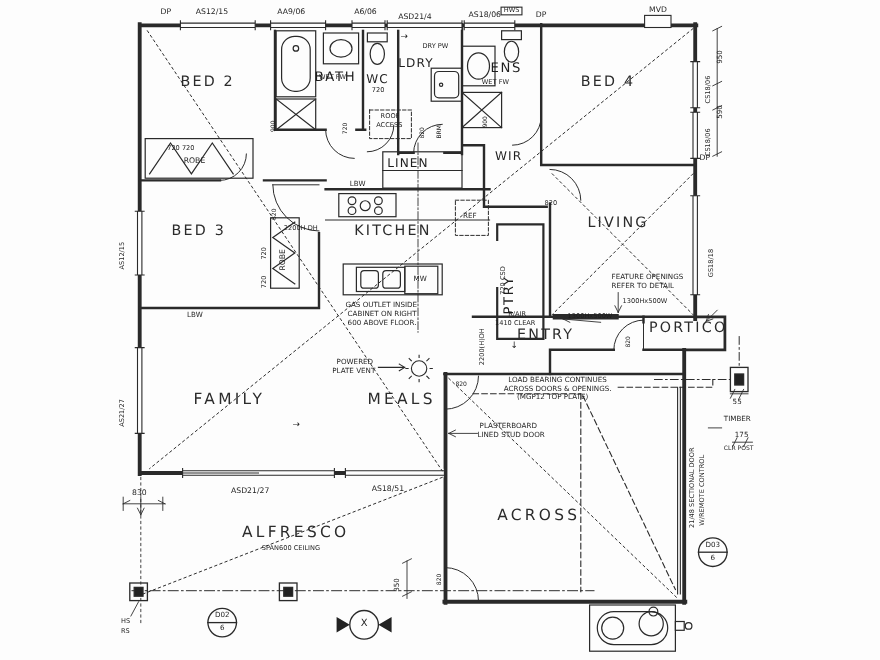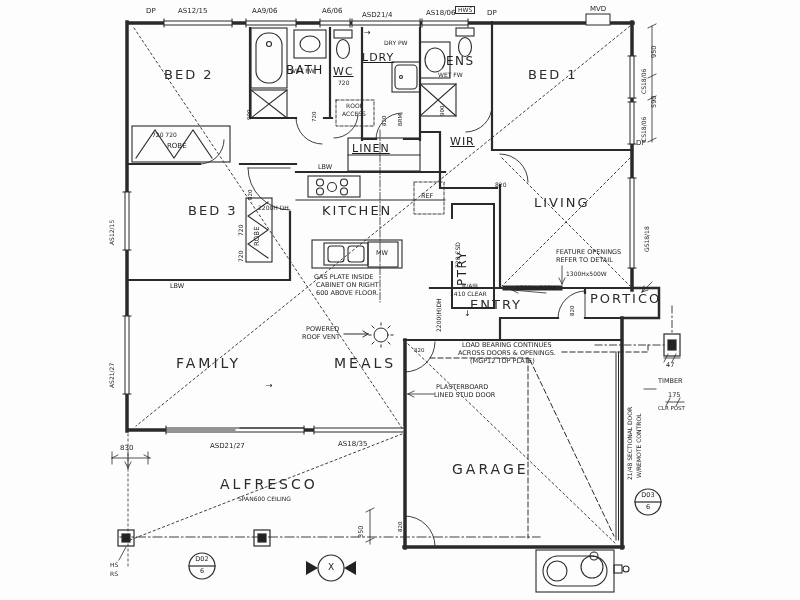--- a/index.html
+++ b/index.html
@@ -3,21 +3,21 @@
 <meta charset="utf-8">
 <style>
   html,body{margin:0;padding:0;background:#e9e9e9;}
   #plan{position:relative;width:800px;height:600px;background:#fdfdfd;overflow:hidden;
         font-family:"DejaVu Sans","Liberation Sans",sans-serif;color:#1d1d1d;}
   #plan svg{position:absolute;left:0;top:0;}
   .l{position:absolute;white-space:nowrap;color:#1e1e1e;line-height:1;}
   .room{font-size:13px;letter-spacing:2px;color:#2b2b2b;}
   .room-lg{font-size:14px;letter-spacing:3px;color:#2b2b2b;}
   .s5{font-size:5.5px;} .s6{font-size:6px;} .s65{font-size:6.5px;} .s7{font-size:7px;}
-  .s8{font-size:8px;} .s9{font-size:9px;} .s11{font-size:11px;letter-spacing:1px;text-decoration:underline;} .s12{font-size:12px;letter-spacing:1.5px;}
+  .s8{font-size:8px;} .s9{font-size:9px;} .s11{font-size:11px;letter-spacing:1px;} .s12{font-size:12px;letter-spacing:1.5px;}
   .rot{transform:rotate(-90deg);transform-origin:0 0;}
   .boxed{border:1px solid #2b2b2b;padding:0 2px;background:#fff;}
   .ctr{text-align:center;}
 </style>
 </head>
 <body>
 
 <div id="plan">
 
   <svg width="800" height="600" viewBox="0 0 800 600">
@@ -224,74 +224,74 @@
   <div class="l s6 rot" style="left:641px;top:94px">CS18/06</div>
   <div class="l s65 rot" style="left:651px;top:108px">590</div>
   <div class="l s6 rot" style="left:641px;top:142px">CS18/06</div>
   <div class="l s6 rot" style="left:644px;top:252px">GS18/18</div>
   <div class="l s7" style="left:636px;top:140px">DP</div>
 
   <div class="l s6 rot" style="left:109px;top:245px">AS12/15</div>
   <div class="l s6 rot" style="left:109px;top:388px">AS21/27</div>
 
   <div class="l s7" style="left:210px;top:443px">ASD21/27</div>
-  <div class="l s7" style="left:338px;top:441px">AS18/35</div>
+  <div class="l s7" style="left:338px;top:441px">AS18/51</div>
 
   <div class="l room" style="left:164px;top:68px">BED 2</div>
   <div class="l s12" style="left:286px;top:64px">BATH</div>
   <div class="l s6" style="left:290px;top:68px">WET FW</div>
   <div class="l s11" style="left:333px;top:66px">WC</div>
   <div class="l s6" style="left:338px;top:80px">720</div>
   <div class="l s11" style="left:362px;top:52px">LDRY</div>
   <div class="l s6" style="left:384px;top:40px">DRY PW</div>
   <div class="l s12" style="left:446px;top:55px">ENS</div>
   <div class="l s6" style="left:438px;top:72px">WET FW</div>
-  <div class="l room" style="left:528px;top:68px">BED 1</div>
+  <div class="l room" style="left:528px;top:68px">BED 4</div>
   <div class="l s11" style="left:450px;top:136px">WIR</div>
   <div class="l s11" style="left:352px;top:143px">LINEN</div>
-  <div class="l room" style="left:188px;top:204px">BED 3</div>
+  <div class="l room" style="left:156px;top:204px">BED 3</div>
   <div class="l room" style="left:322px;top:204px">KITCHEN</div>
   <div class="l s12 rot" style="left:456px;top:286px">PTRY</div>
   <div class="l room" style="left:534px;top:196px">LIVING</div>
   <div class="l room" style="left:470px;top:298px">ENTRY</div>
   <div class="l room" style="left:590px;top:292px">PORTICO</div>
   <div class="l room-lg" style="left:176px;top:356px">FAMILY</div>
   <div class="l room-lg" style="left:334px;top:356px">MEALS</div>
   <div class="l room-lg" style="left:220px;top:477px">ALFRESCO</div>
   <div class="l s6" style="left:238px;top:496px">SPAN600 CEILING</div>
-  <div class="l room-lg" style="left:452px;top:462px">GARAGE</div>
+  <div class="l room-lg" style="left:452px;top:462px">ACROSS</div>
 
   <div class="l s6" style="left:152px;top:132px">720      720</div>
   <div class="l s7" style="left:167px;top:143px">ROBE</div>
   <div class="l s6 rot" style="left:238px;top:236px">720</div>
   <div class="l s6 rot" style="left:238px;top:262px">720</div>
   <div class="l s7 rot" style="left:254px;top:246px">ROBE</div>
 
   <div class="l s6" style="left:346px;top:103px">ROOF</div>
   <div class="l s6" style="left:342px;top:111px">ACCESS</div>
-  <div class="l s65" style="left:314px;top:274px">GAS PLATE INSIDE</div>
+  <div class="l s65" style="left:314px;top:274px">GAS OUTLET INSIDE</div>
   <div class="l s65" style="left:316px;top:282px">CABINET ON RIGHT</div>
   <div class="l s65" style="left:316px;top:290px">600 ABOVE FLOOR.</div>
   <div class="l s65" style="left:306px;top:326px">POWERED</div>
-  <div class="l s65" style="left:302px;top:334px">ROOF VENT</div>
+  <div class="l s65" style="left:302px;top:334px">PLATE VENT</div>
   <div class="l s65" style="left:556px;top:249px">FEATURE OPENINGS</div>
   <div class="l s65" style="left:556px;top:257px">REFER TO DETAIL</div>
   <div class="l s6" style="left:566px;top:271px">1300Hx500W</div>
   <div class="l s6" style="left:516px;top:285px">1300Hx500W</div>
   <div class="l s65" style="left:462px;top:342px">LOAD BEARING CONTINUES</div>
   <div class="l s65" style="left:458px;top:350px">ACROSS DOORS &amp; OPENINGS.</div>
   <div class="l s65" style="left:470px;top:358px">(MGP12 TOP PLATE)</div>
   <div class="l s65" style="left:436px;top:384px">PLASTERBOARD</div>
   <div class="l s65" style="left:434px;top:392px">LINED STUD DOOR</div>
   <div class="l s6 rot" style="left:627px;top:480px">21/48 SECTIONAL DOOR</div>
   <div class="l s6 rot" style="left:636px;top:478px">W/REMOTE CONTROL</div>
   <div class="l s65" style="left:658px;top:378px">TIMBER</div>
   <div class="l s65" style="left:668px;top:392px">175</div>
   <div class="l s5" style="left:658px;top:406px">CLR POST</div>
-  <div class="l s65" style="left:666px;top:362px">47</div>
+  <div class="l s65" style="left:666px;top:362px">55</div>
   <div class="l s6" style="left:462px;top:283px">R/AIR</div>
   <div class="l s6" style="left:450px;top:291px">1410 CLEAR</div>
   <div class="l s6" style="left:110px;top:562px">HS</div>
   <div class="l s6" style="left:110px;top:571px">RS</div>
 
   <div class="l s65" style="left:421px;top:193px">REF</div>
   <div class="l s65" style="left:376px;top:250px">MW</div>
   <div class="l s5 rot" style="left:398px;top:126px">BRM</div>
   <div class="l s65" style="left:318px;top:164px">LBW</div>
   <div class="l s65" style="left:170px;top:283px">LBW</div>

